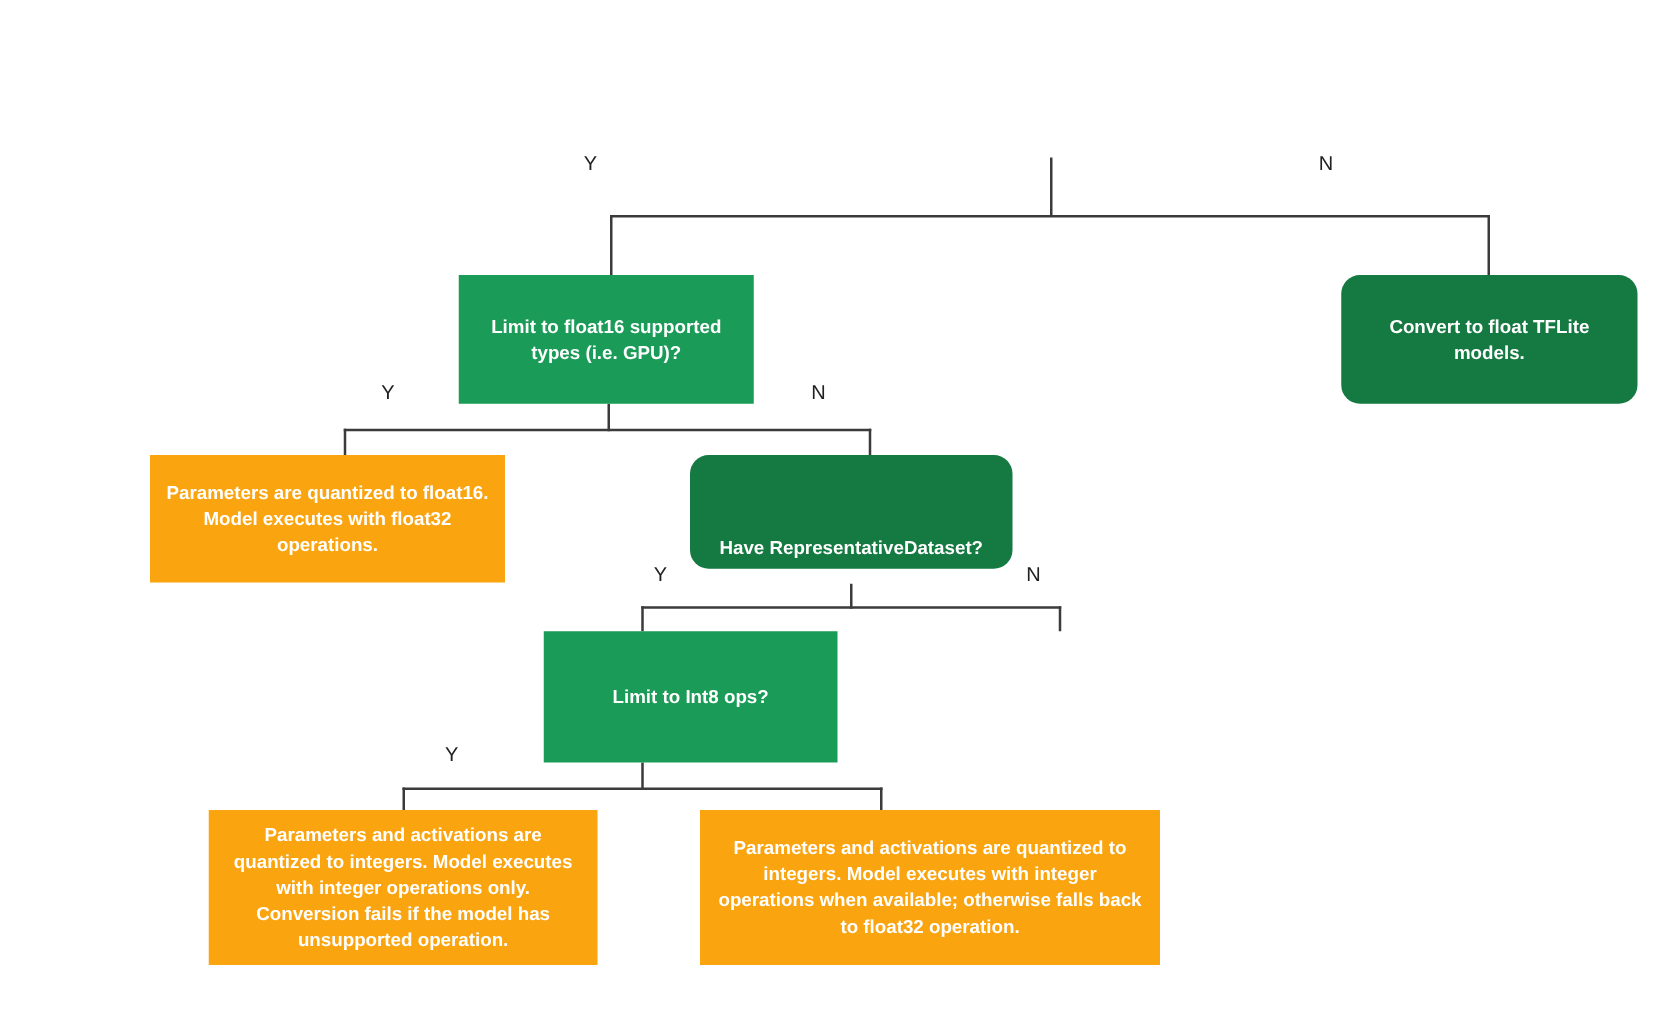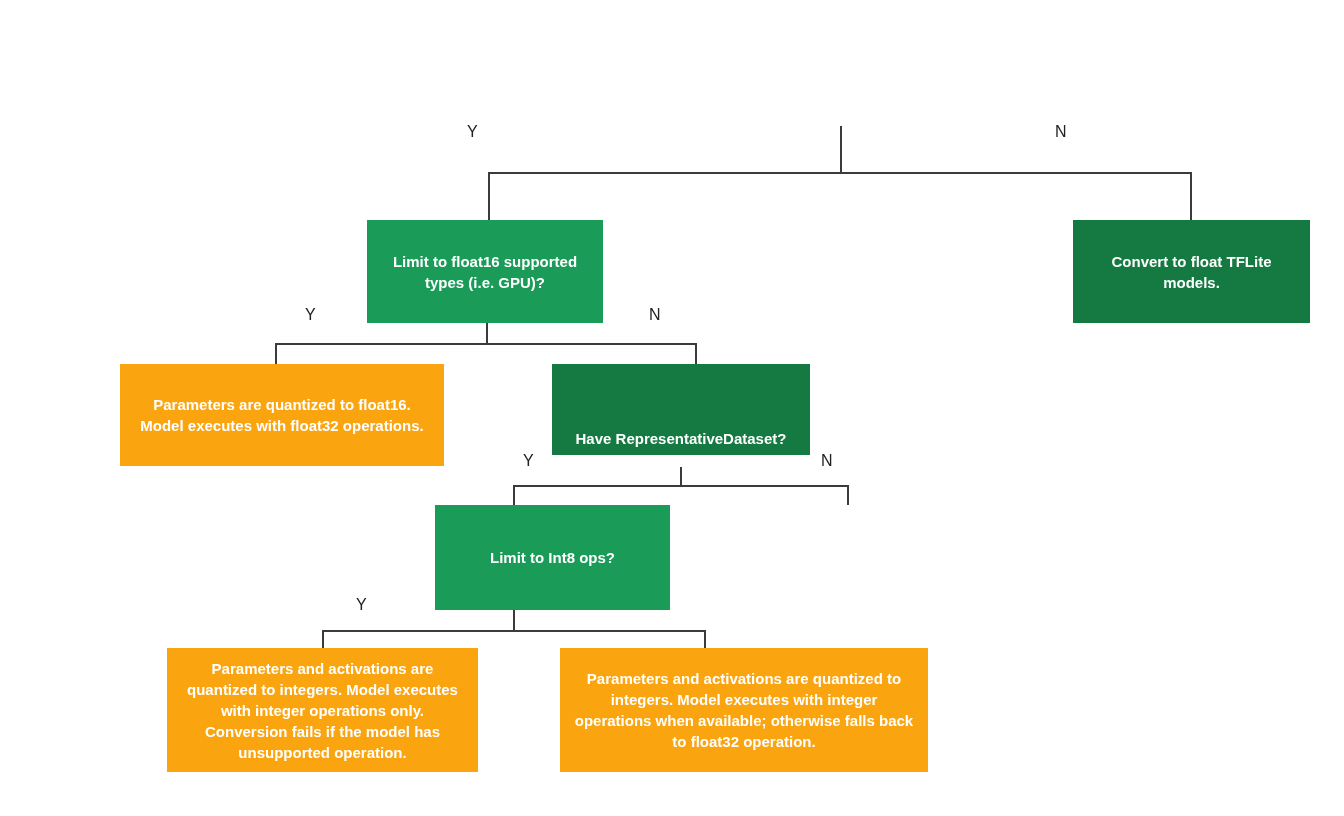--- a/index.html
+++ b/index.html
@@ -30,21 +30,21 @@
     justify-content:center;
     text-align:center;
     color:var(--node-text);
     font-weight:bold;
     font-size:15px;
     line-height:1.4;
     box-sizing:border-box;
     padding:6px 12px;
   }
   .node.dark{background:var(--dark-green);}
-  .node.mid{background:var(--mid-green);}
+  .node.mid{background:var(--mid-green);border-radius:15px;}
   .node.bright{background:var(--bright-green);align-items:center;}
   .node.orange{background:var(--orange);}
 
   .edge{
     position:absolute;
     background:var(--edge);
   }
   .edge.h{height:2px;}
   .edge.v{width:2px;}
 
@@ -52,21 +52,21 @@
     position:absolute;
     color:var(--edge-label);
     font-size:16px;
     line-height:1;
   }
 
   
   #n-optimize        {left:726px; top:23px;  width:231px; height:103px;}
   #n-limit-float16   {left:367px; top:220px; width:236px; height:103px;}
   #n-convert-float   {left:1073px;top:220px; width:237px; height:103px;}
-  #n-float16-result  {left:120px; top:364px; width:324px; height:102px;}
+  #n-float16-result  {left:120px; top:364px; width:284px; height:102px;}
   #n-rep-dataset     {left:552px; top:364px; width:258px; height:91px;align-items:flex-end;}
   #n-mixed-result    {left:733px; top:505px; width:380px; height:103px;}
   #n-limit-int8      {left:397px; top:505px; width:235px; height:105px;margin-left:38px;}
   #n-int8-only       {left:167px; top:648px; width:311px; height:124px;}
   #n-int8-fallback   {left:560px; top:648px; width:368px; height:124px;}
 
   
   #e1-stem {left:840px; top:126px; height:47px;}
   #e1-bar  {left:488px; top:172px; width:704px;}
   #e1-y    {left:488px; top:172px; height:48px;}

